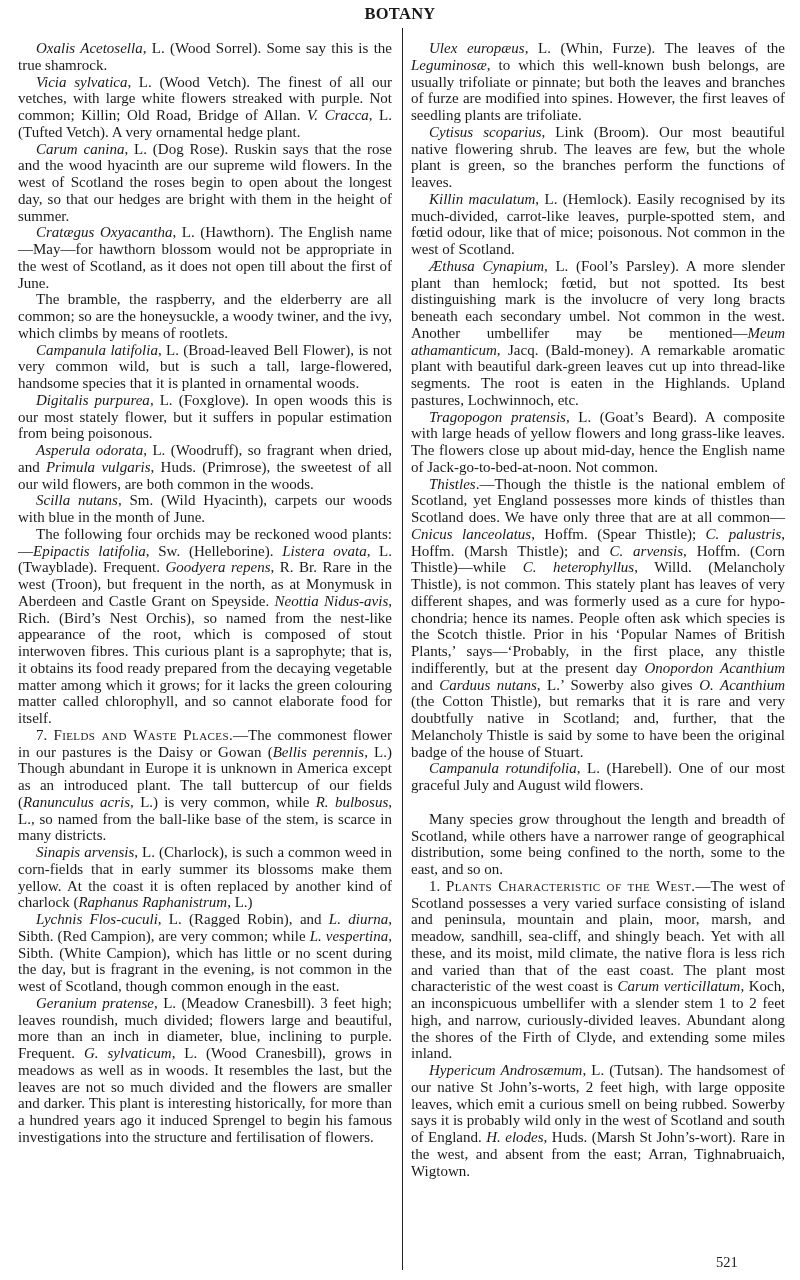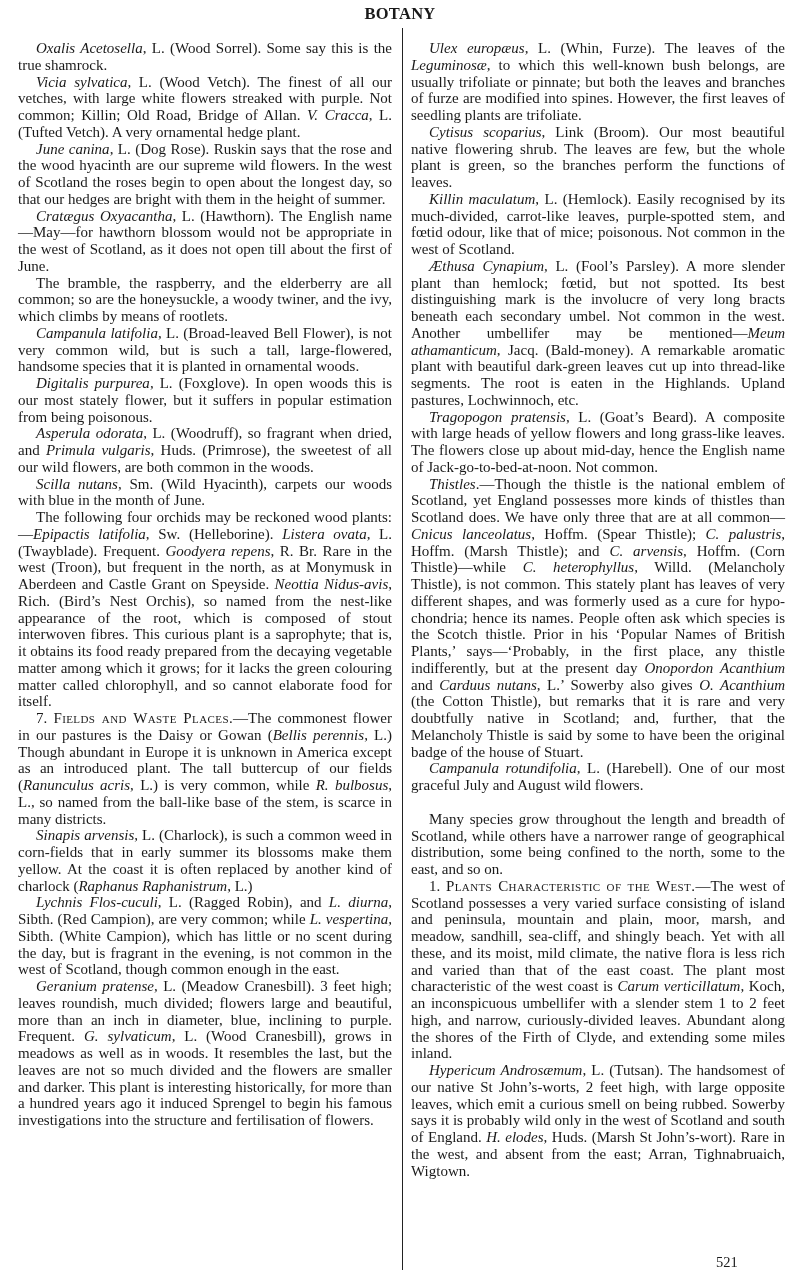--- a/index.html
+++ b/index.html
@@ -69,21 +69,21 @@
   }
 </style>
 </head>
 <body>
 
 <div class="running-head">BOTANY</div>
 
 <div class="col col-left">
     <p><i>Oxalis Acetosella</i><span>, L. (Wood Sorrel).  Some say this is the true shamrock.</span></p>
     <p><i>Vicia sylvatica</i><span>, L. (Wood Vetch).  The finest of all our vetches, with large white flowers streaked with purple.  Not common; Killin; Old Road, Bridge of Allan.  </span><i>V. Cracca</i><span>, L. (Tufted Vetch).  A very orna­mental hedge plant.</span></p>
-    <p><i>June canina</i><span>, L. (Dog Rose).  Ruskin says that the rose and the wood hyacinth are our supreme wild flowers.  In the west of Scotland the roses begin to open about the longest day, so that our hedges are bright with them in the height of summer.</span></p>
+    <p><i>Carum canina</i><span>, L. (Dog Rose).  Ruskin says that the rose and the wood hyacinth are our supreme wild flowers.  In the west of Scotland the roses begin to open about the longest day, so that our hedges are bright with them in the height of summer.</span></p>
     <p><i>Cratægus Oxyacantha</i><span>, L. (Hawthorn).  The English name—May—for hawthorn blossom would not be ap­propriate in the west of Scotland, as it does not open till about the first of June.</span></p>
     <p><span>The bramble, the raspberry, and the elderberry are all common; so are the honeysuckle, a woody twiner, and the ivy, which climbs by means of rootlets.</span></p>
     <p><i>Campanula latifolia</i><span>, L. (Broad-leaved Bell Flower), is not very common wild, but is such a tall, large-flowered, handsome species that it is planted in orna­mental woods.</span></p>
     <p><i>Digitalis purpurea</i><span>, L. (Foxglove).  In open woods this is our most stately flower, but it suffers in popular estimation from being poisonous.</span></p>
     <p><i>Asperula odorata</i><span>, L. (Woodruff), so fragrant when dried, and </span><i>Primula vulgaris</i><span>, Huds. (Primrose), the sweetest of all our wild flowers, are both common in the woods.</span></p>
     <p><i>Scilla nutans</i><span>, Sm. (Wild Hyacinth), carpets our woods with blue in the month of June.</span></p>
     <p><span>The following four orchids may be reckoned wood plants:—</span><i>Epipactis latifolia</i><span>, Sw. (Helleborine).  </span><i>Listera ovata</i><span>, L. (Twayblade).  Frequent.  </span><i>Goodyera repens</i><span>, R. Br.  Rare in the west (Troon), but frequent in the north, as at Monymusk in Aberdeen and Castle Grant on Speyside.  </span><i>Neottia Nidus-avis</i><span>, Rich. (Bird’s Nest Orchis), so named from the nest-like appearance of the root, which is composed of stout interwoven fibres.  This curious plant is a saprophyte; that is, it obtains its food ready prepared from the decaying vegetable matter among which it grows; for it lacks the green colouring matter called chlorophyll, and so cannot elaborate food for itself.</span></p>
     <p><span>7. </span><span class="sc">Fields and Waste Places.</span><span>—The commonest flower in our pastures is the Daisy or Gowan (</span><i>Bellis perennis</i><span>, L.)  Though abundant in Europe it is un­known in America except as an introduced plant.  The tall buttercup of our fields (</span><i>Ranunculus acris</i><span>, L.) is very common, while </span><i>R. bulbosus</i><span>, L., so named from the ball-like base of the stem, is scarce in many districts.</span></p>
     <p><i>Sinapis arvensis</i><span>, L. (Charlock), is such a common weed in corn-fields that in early summer its blossoms make them yellow.  At the coast it is often replaced by another kind of charlock (</span><i>Raphanus Raphanistrum</i><span>, L.)</span></p>
     <p><i>Lychnis Flos-cuculi</i><span>, L. (Ragged Robin), and </span><i>L. diurna</i><span>, Sibth. (Red Campion), are very common; while </span><i>L. vespertina</i><span>, Sibth. (White Campion), which has little or no scent during the day, but is fragrant in the even­ing, is not common in the west of Scotland, though common enough in the east.</span></p>

